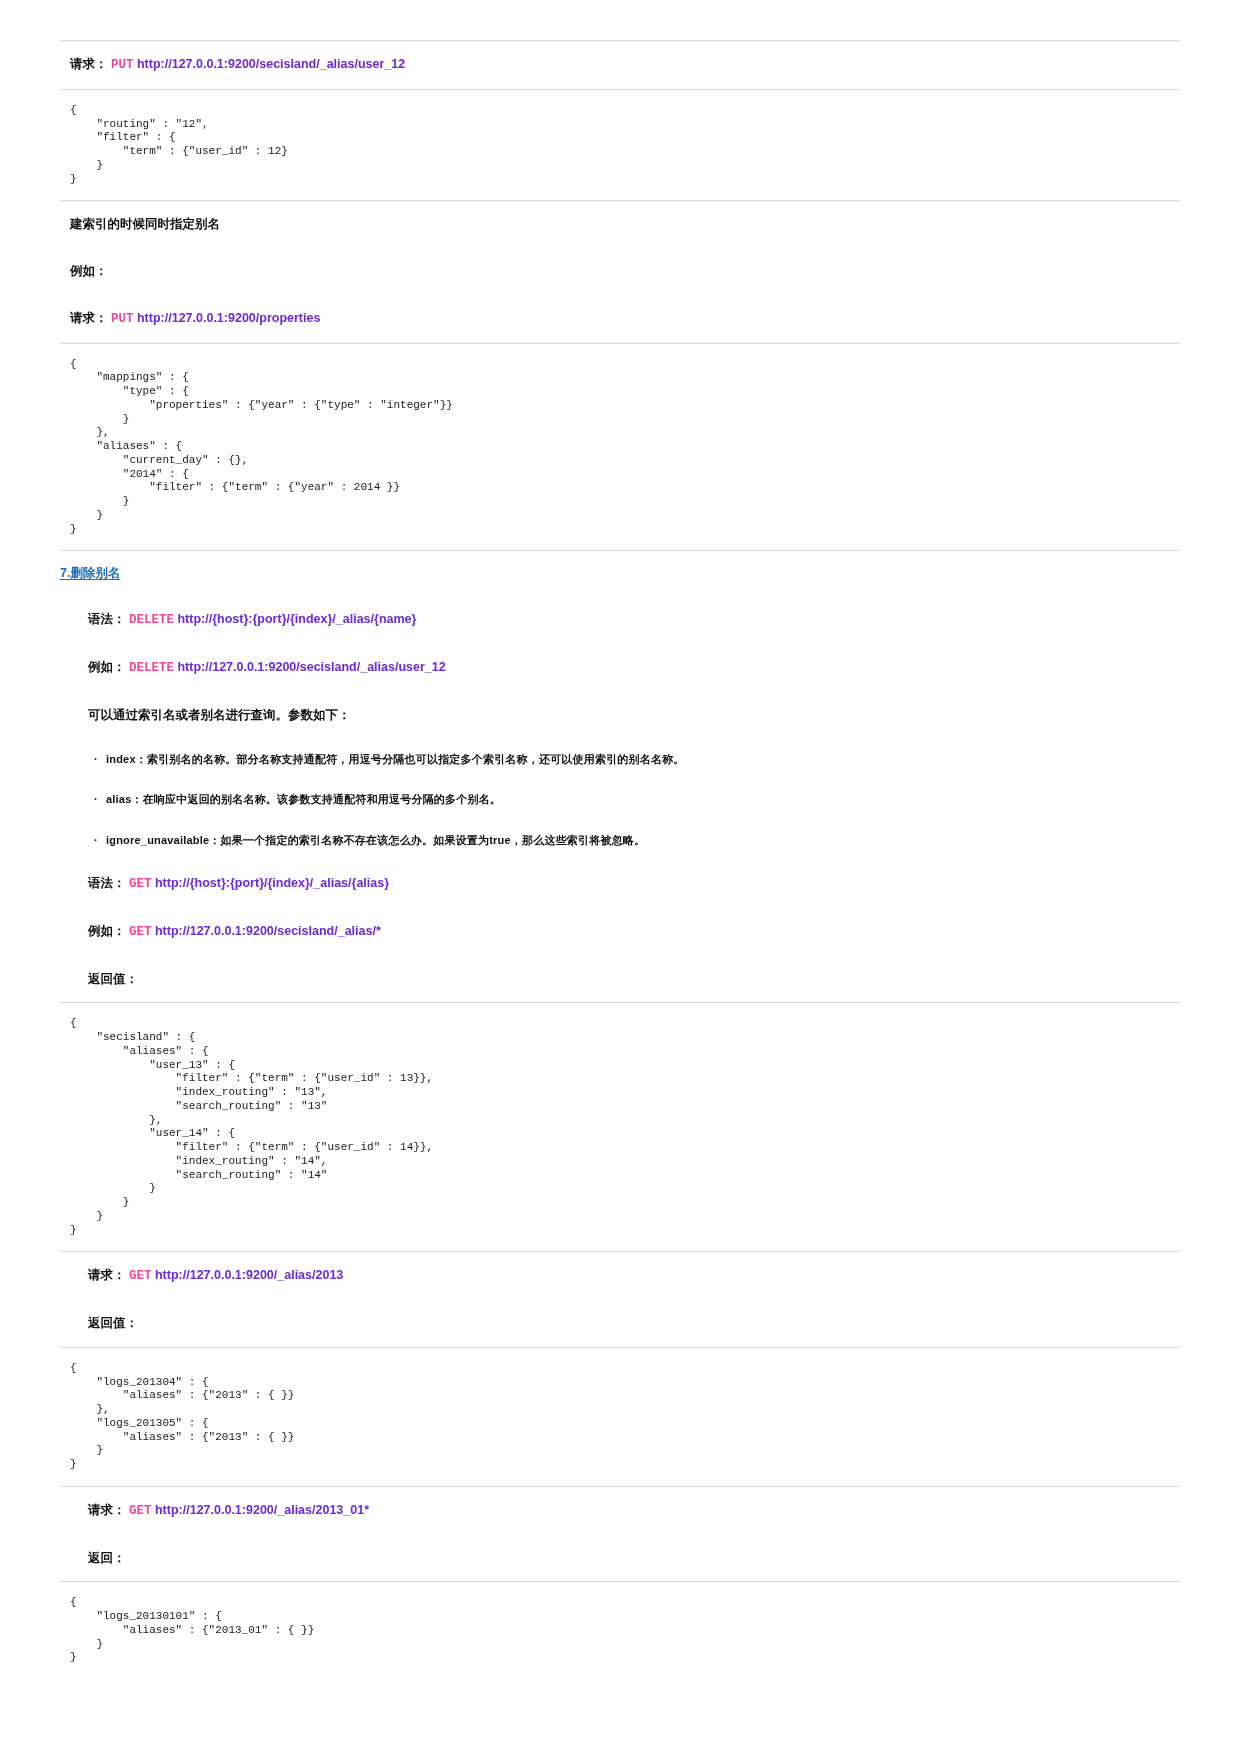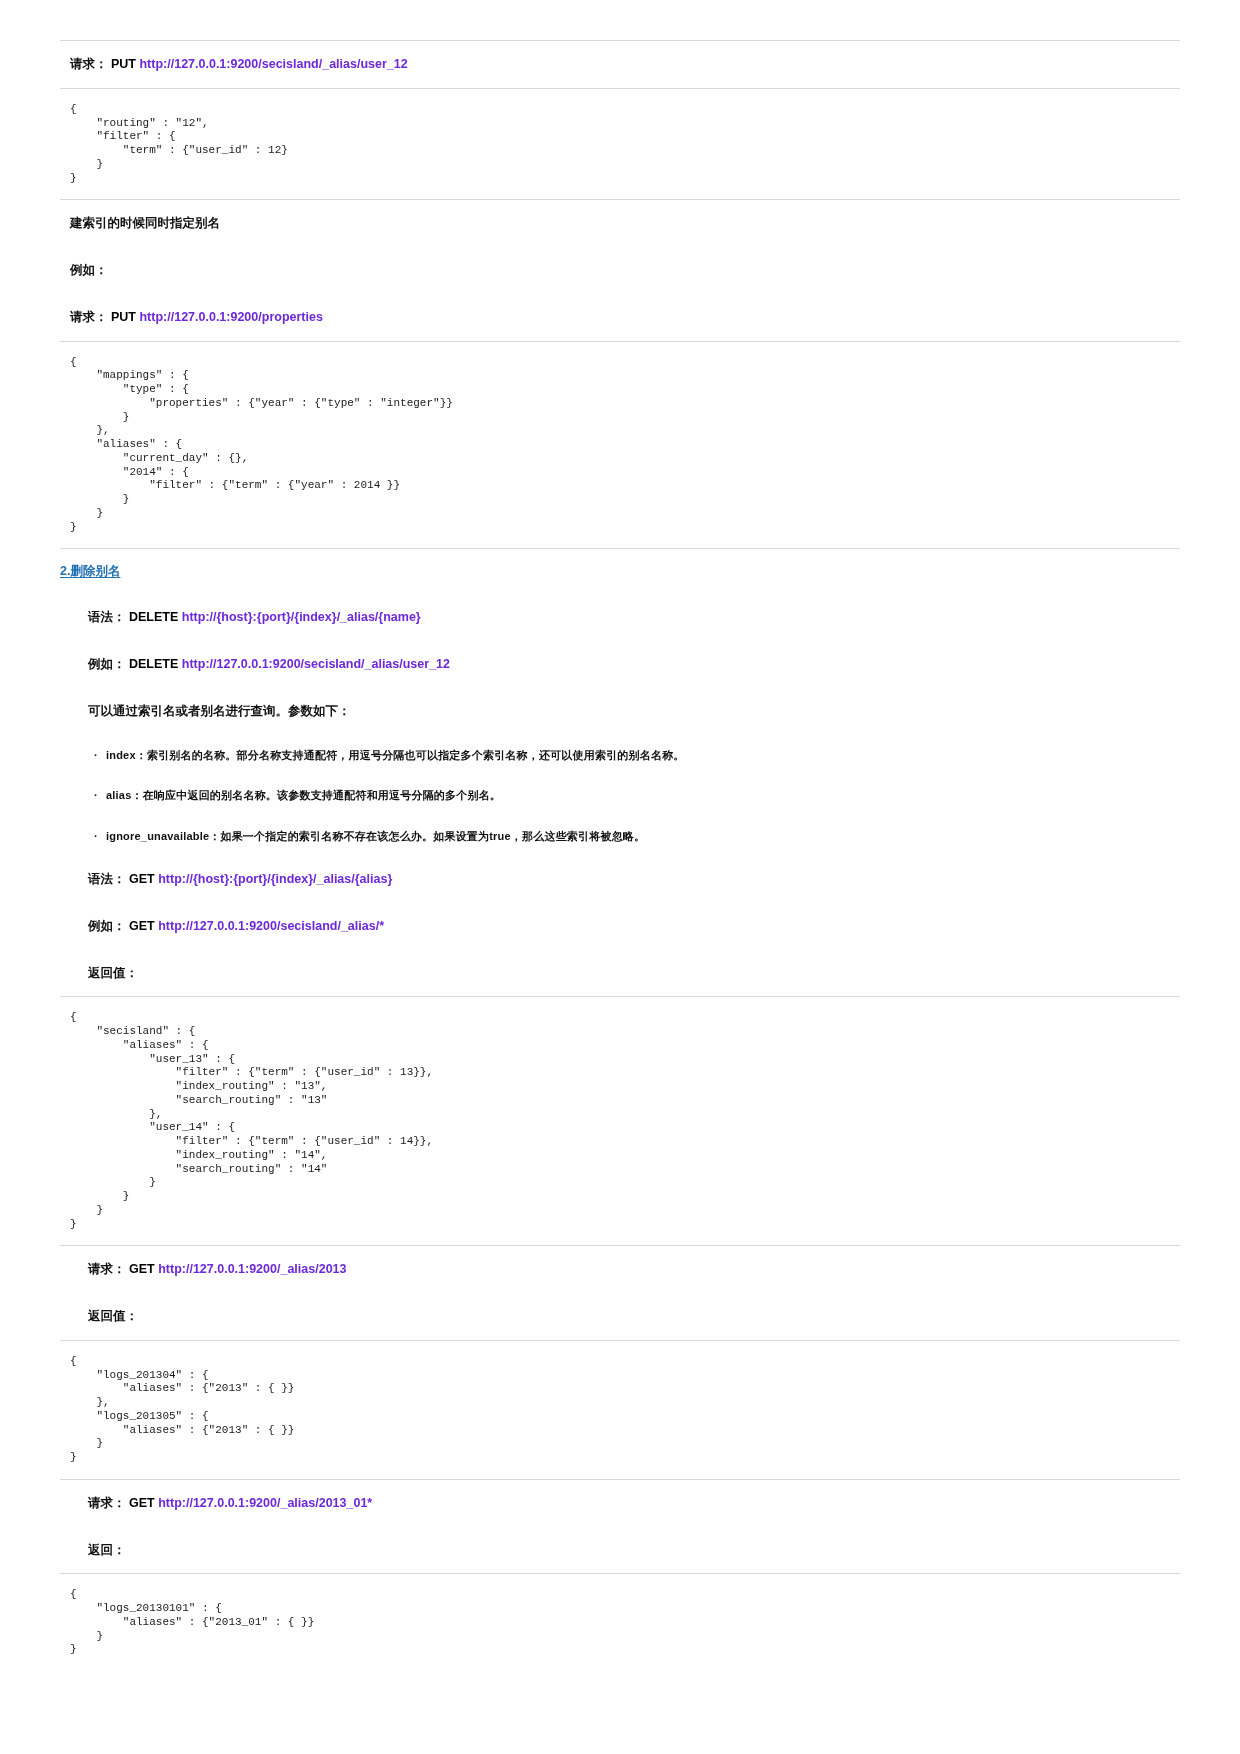--- a/index.html
+++ b/index.html
@@ -41,22 +41,23 @@
   }
   .para.indent1 { padding-left: 10px; }
   .para.indent2 { padding-left: 28px; }
   .link {
     color: #6d28d9;
     font-weight: bold;
     text-decoration: none;
     word-break: break-all;
   }
   .method {
-    color: #000000;
-    font-weight: bold;
+    color: #ec4899;
+    font-weight: bold;
+    font-family: Liberation Mono, monospace;
   }
   .heading-blue {
     font-size: 12.5px;
     font-weight: bold;
     color: #1f6fb5;
     padding: 14px 0 14px 0;
     margin: 0;
     text-decoration: underline;
     text-underline-offset: 2px;
     display: block;
@@ -138,21 +139,21 @@
     "aliases" : {
         "current_day" : {},
         "2014" : {
             "filter" : {"term" : {"year" : 2014 }}
         }
     }
 }</pre>
   <hr class="rule">
 
   <div class="block">
-    <span class="heading-blue">2.删除别名</span>
+    <span class="heading-blue">7.删除别名</span>
   </div>
 
   <div class="block">
     <p class="para indent2">
       <span>语法：</span>
       <span class="method">DELETE</span>
       <a class="link" href="#">http://{host}:{port}/{index}/_alias/{name}</a>
     </p>
   </div>
 

